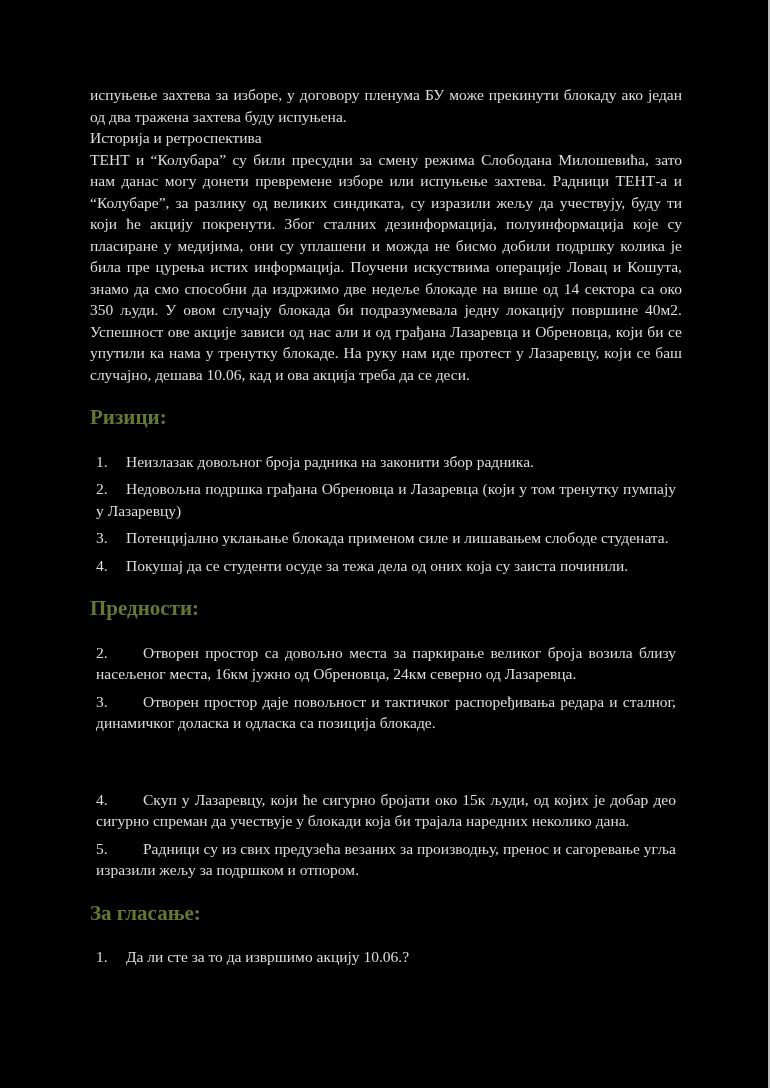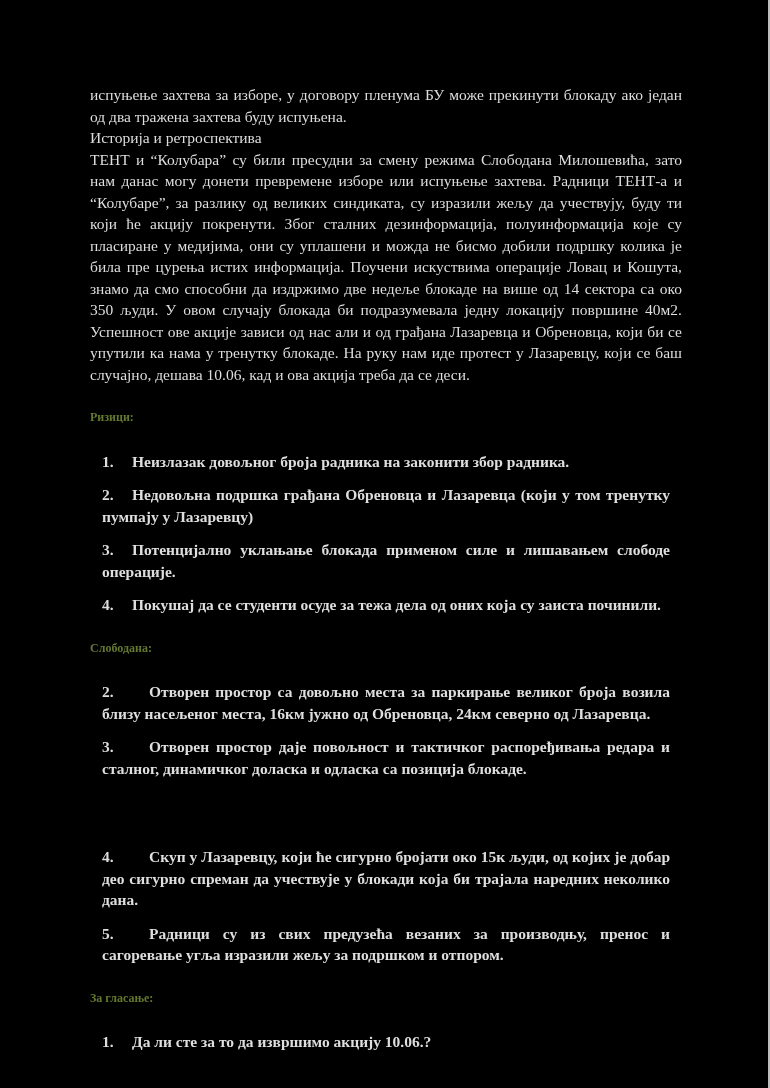--- a/index.html
+++ b/index.html
@@ -21,27 +21,27 @@
     top: 84px;
     width: 592px;
     color: var(--fg, #dedede);
     font-size: 15.5px;
     line-height: 21.5px;
     text-align: justify;
   }
   .para { margin: 0; }
   .heading {
     color: var(--accent, #64782f);
-    font-size: 12px;
+    font-size: 21px;
     font-weight: bold;
     margin: 22px 0 22px 0;
     text-align: left;
     line-height: 21.5px;
   }
-  .item { margin: 12px; font-weight: bold; }
+  .item { margin: 6px; }
   .num { display: inline-block; width: 30px; }
   .section-advantages .num { width: 47px; }
   .spacer { height: 43px; }
   .edge-line {
     position: absolute;
     top: 0;
     right: 0;
     width: 2px;
     height: 1088px;
     background: var(--edge, #bdbdbd);
@@ -54,25 +54,25 @@
   <div class="doc">
 
     <p class="para">испуњење захтева за изборе, у договору пленума БУ може прекинути блокаду ако један од два тражена захтева буду испуњена.</p>
     <p class="para">Историја и ретроспектива</p>
     <p class="para">ТЕНТ и “Колубара” су били пресудни за смену режима Слободана Милошевића, зато нам данас могу донети превремене изборе или испуњење захтева. Радници ТЕНТ-а и “Колубаре”, за разлику од великих синдиката, су изразили жељу да учествују, буду ти који ће акцију покренути. Због сталних дезинформација, полуинформација које су пласиране у медијима, они су уплашени и можда не бисмо добили подршку колика је била пре цурења истих информација. Поучени искуствима операције Ловац и Кошута, знамо да смо способни да издржимо две недеље блокаде на више од 14 сектора са око 350 људи. У овом случају блокада би подразумевала једну локацију површине 40м2. Успешност ове акције зависи од нас али и од грађана Лазаревца и Обреновца, који би се упутили ка нама у тренутку блокаде. На руку нам иде протест у Лазаревцу, који се баш случајно, дешава 10.06, кад и ова акција треба да се деси.</p>
 
     <h3 class="heading">Ризици:</h3>
     <div class="section-risks">
       <p class="item"><span class="num">1.</span><span>Неизлазак довољног броја радника на законити збор радника.</span></p>
       <p class="item"><span class="num">2.</span><span>Недовољна подршка грађана Обреновца и Лазаревца (који у том тренутку пумпају у Лазаревцу)</span></p>
-      <p class="item"><span class="num">3.</span><span>Потенцијално уклањање блокада применом силе и лишавањем слободе операције.</span></p>
+      <p class="item"><span class="num">3.</span><span>Потенцијално уклањање блокада применом силе и лишавањем слободе студената.</span></p>
       <p class="item"><span class="num">4.</span><span>Покушај да се студенти осуде за тежа дела од оних која су заиста починили.</span></p>
     </div>
 
-    <h3 class="heading">Слободана:</h3>
+    <h3 class="heading">Предности:</h3>
     <div class="section-advantages">
       <p class="item"><span class="num">2.</span><span>Отворен простор са довољно места за паркирање великог броја возила близу насељеног места, 16км јужно од Обреновца, 24км северно од Лазаревца.</span></p>
       <p class="item"><span class="num">3.</span><span>Отворен простор даје повољност и тактичког распоређивања редара и сталног, динамичког доласка и одласка са позиција блокаде.</span></p>
       <div class="spacer"></div>
       <p class="item"><span class="num">4.</span><span>Скуп у Лазаревцу, који ће сигурно бројати око 15к људи, од којих је добар део сигурно спреман да учествује у блокади која би трајала наредних неколико дана.</span></p>
       <p class="item"><span class="num">5.</span><span>Радници су из свих предузећа везаних за производњу, пренос и сагоревање угља изразили жељу за подршком и отпором.</span></p>
     </div>
 
     <h3 class="heading">За гласање:</h3>
     <div class="section-voting">

